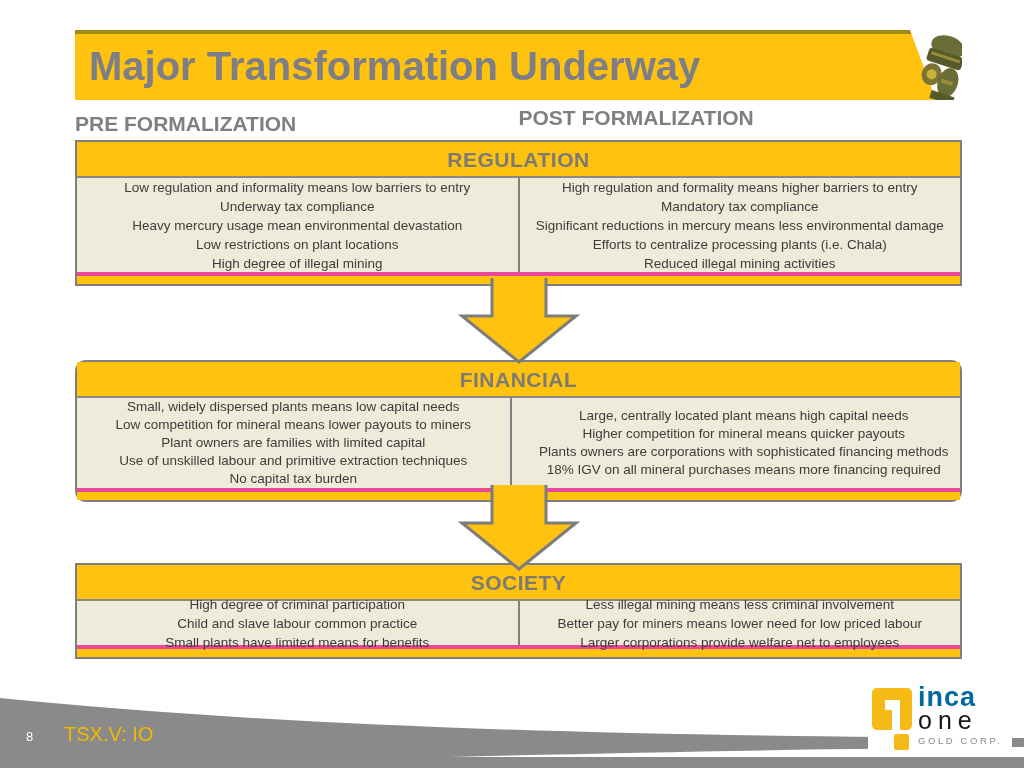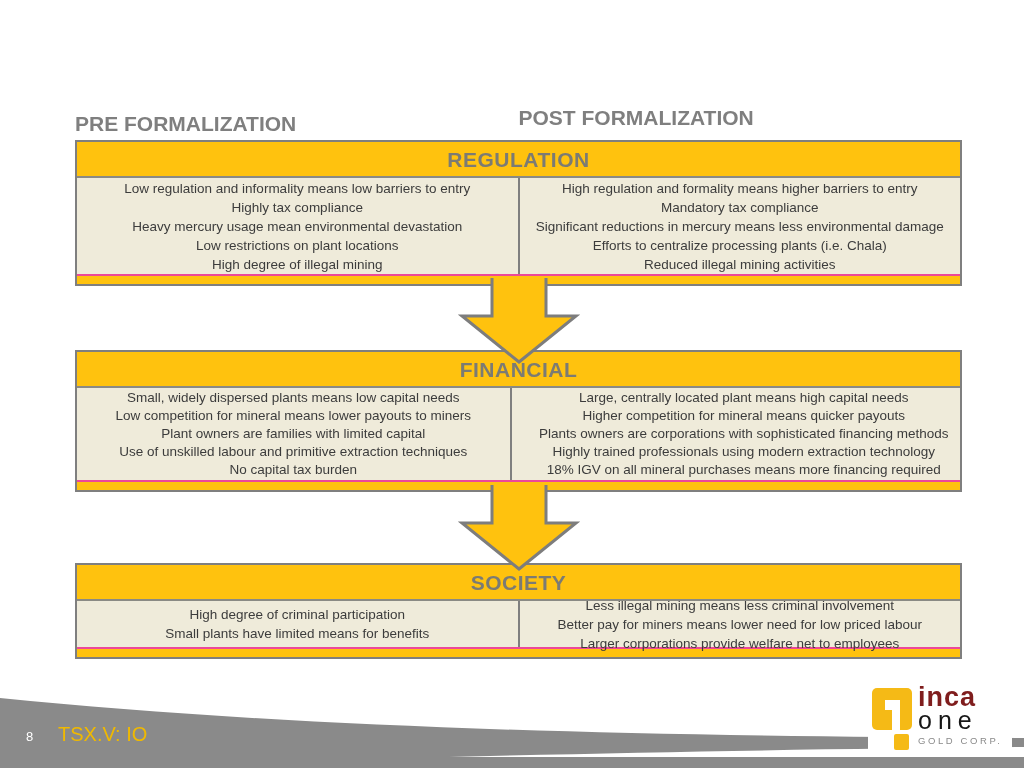--- a/index.html
+++ b/index.html
@@ -15,70 +15,86 @@
 
   
   .col-headers { position:absolute; left:75px; top:104px; width:887px; height:34px; display:flex; }
   .col-headers > div { flex:1; text-align:left; font-size:21px; font-weight:bold; color:#7F7F7F; padding-top:8px; }
   .col-headers .post { padding-top:2px; }
 
   
   .section { position:absolute; left:75px; width:887px; border:2px solid #7F7F7F; background:#EFEBDA; z-index:1; }
   .section-header { background:#FFC20E; height:36px; line-height:36px; text-align:center;
     font-size:21px; font-weight:bold; color:#7B7B74; border-bottom:2px solid #8A8A84; letter-spacing:0.5px; }
-  .section-body { display:flex; border-bottom:2px solid #ec4899; }
+  .section-body { display:flex; border-bottom:4px solid #ec4899; }
   .cell { flex:1; background:#EFEBDA; display:flex; flex-direction:column; justify-content:center;
     text-align:center; font-size:13.5px; color:#3C3C3C; padding:2px 6px; }
   .cell.pre { border-right:2px solid #7F7F7F; }
   .cell-line { line-height:19px; }
   .section-strip { height:8px; background:#FFC20E; }
   .sec-regulation { top:140px; }
   .sec-regulation .section-body { height:98px; }
-  .sec-financial { top:350px; }
+  .sec-financial { top:360px;border-radius:11px; }
   .sec-financial .section-body { height:94px;gap:16px; }
   .sec-financial .cell-line { line-height:18px; }
   .sec-society { top:563px; }
   .sec-society .section-body { height:48px; }
 
   
   .arrow { position:absolute; left:449px; width:140px; height:86px; z-index:2; }
   .arrow-1 { top:278px; }
   .arrow-2 { top:485px; }
 
   
   .footer-svg { position:absolute; left:0; top:688px; width:1024px; height:80px; z-index:2; }
   .page-number { position:absolute; left:26px; top:729px; font-size:13px; color:#ffffff; z-index:4; }
-  .ticker { position:absolute; left:58px; top:723px; font-size:20px; color:#F0B900; z-index:4; }
+  .ticker { position:absolute; left:64px; top:723px; font-size:20px; color:#F0B900; z-index:4; }
 
   
   .logo-box { position:absolute; left:868px; top:683px; width:144px; height:71px; background:#ffffff;
     z-index:3; display:flex; align-items:flex-start; padding:2px 0 0 4px; }
   .logo-glyph { width:40px; height:64px; margin-top:3px; }
   .logo-text { margin-left:6px; display:flex; flex-direction:column; }
-  .logo-inca { font-size:27px; font-weight:bold; color:#7f1d1d; line-height:24px; letter-spacing:1px; }
+  .logo-inca { font-size:27px; font-weight:bold; color:#0369a1; line-height:24px; letter-spacing:1px; }
   .logo-one { font-size:25px; font-weight:normal; color:#161616; line-height:23px; letter-spacing:6px; }
   .logo-gold { font-size:9.5px; color:#8A8A8A; letter-spacing:2.6px; margin-top:3px; white-space:nowrap; }
 </style>
 </head>
 <body>
 
 <div class="slide">
 
+  <div class="title-banner">
+    <h1>Major Transformation Underway</h1>
+    <svg class="artifact" viewBox="0 0 60 70">
+      <polygon points="8,0 60,0 60,70 34,70" fill="#ffffff"></polygon>
+      <g transform="rotate(18 40 35)">
+        <ellipse cx="40" cy="16" rx="17" ry="11" fill="#6A6D35"></ellipse>
+        <rect x="23" y="22" width="36" height="13" rx="3" fill="#565A2B"></rect>
+        <rect x="26" y="25" width="30" height="3" fill="#9A8C3A"></rect>
+        <ellipse cx="33" cy="47" rx="10" ry="11" fill="#7C7434"></ellipse>
+        <circle cx="33" cy="47" r="5" fill="#C9B23A"></circle>
+        <ellipse cx="51" cy="50" rx="10" ry="15" fill="#6A6D35"></ellipse>
+        <rect x="44" y="48" width="12" height="4" fill="#9A8C3A"></rect>
+        <rect x="38" y="62" width="24" height="8" fill="#565A2B"></rect>
+      </g>
+    </svg>
+  </div>
 
   <div class="col-headers">
     <div class="pre">PRE FORMALIZATION</div>
     <div class="post">POST FORMALIZATION</div>
   </div>
 
   <div class="section sec-regulation">
     <div class="section-header">REGULATION</div>
     <div class="section-body">
       <div class="cell pre">
           <div class="cell-line">Low regulation and informality means low barriers to entry</div>
-          <div class="cell-line">Highly tax compliance</div>
+          <div class="cell-line">Underway tax compliance</div>
           <div class="cell-line">Heavy mercury usage mean environmental devastation</div>
           <div class="cell-line">Low restrictions on plant locations</div>
           <div class="cell-line">High degree of illegal mining</div>
         </div>
       <div class="cell post">
           <div class="cell-line">High regulation and formality means higher barriers to entry</div>
           <div class="cell-line">Mandatory tax compliance</div>
           <div class="cell-line">Significant reductions in mercury means less environmental damage</div>
           <div class="cell-line">Efforts to centralize processing plants (i.e. Chala)</div>
           <div class="cell-line">Reduced illegal mining activities</div>
@@ -98,36 +114,36 @@
           <div class="cell-line">Small, widely dispersed plants means low capital needs</div>
           <div class="cell-line">Low competition for mineral means lower payouts to miners</div>
           <div class="cell-line">Plant owners are families with limited capital</div>
           <div class="cell-line">Use of unskilled labour and primitive extraction techniques</div>
           <div class="cell-line">No capital tax burden</div>
         </div>
       <div class="cell post">
           <div class="cell-line">Large, centrally located plant means high capital needs</div>
           <div class="cell-line">Higher competition for mineral means quicker payouts</div>
           <div class="cell-line">Plants owners are corporations with sophisticated financing methods</div>
-          <div class="cell-line">Highly trained professionals using modern extraction technology</div>
           <div class="cell-line">18%  IGV on all mineral purchases means more financing required</div>
         </div>
     </div>
     <div class="section-strip"></div>
   </div>
 
   <svg class="arrow arrow-2" viewBox="0 0 140 86">
     <path d="M43,0 L43,38 L13,38 L70,84 L127,38 L97,38 L97,0" fill="#FFC20E" stroke="#7D7D7D" stroke-width="3"></path>
   </svg>
 
   <div class="section sec-society">
     <div class="section-header">SOCIETY</div>
     <div class="section-body">
       <div class="cell pre">
           <div class="cell-line">High degree of criminal participation</div>
+          <div class="cell-line">Child and slave labour common practice</div>
           <div class="cell-line">Small plants have limited means for benefits</div>
         </div>
       <div class="cell post">
           <div class="cell-line">Less illegal mining means less criminal involvement</div>
           <div class="cell-line">Better pay for miners means lower need for low priced labour</div>
           <div class="cell-line">Larger corporations provide welfare net to employees</div>
         </div>
     </div>
     <div class="section-strip"></div>
   </div>

